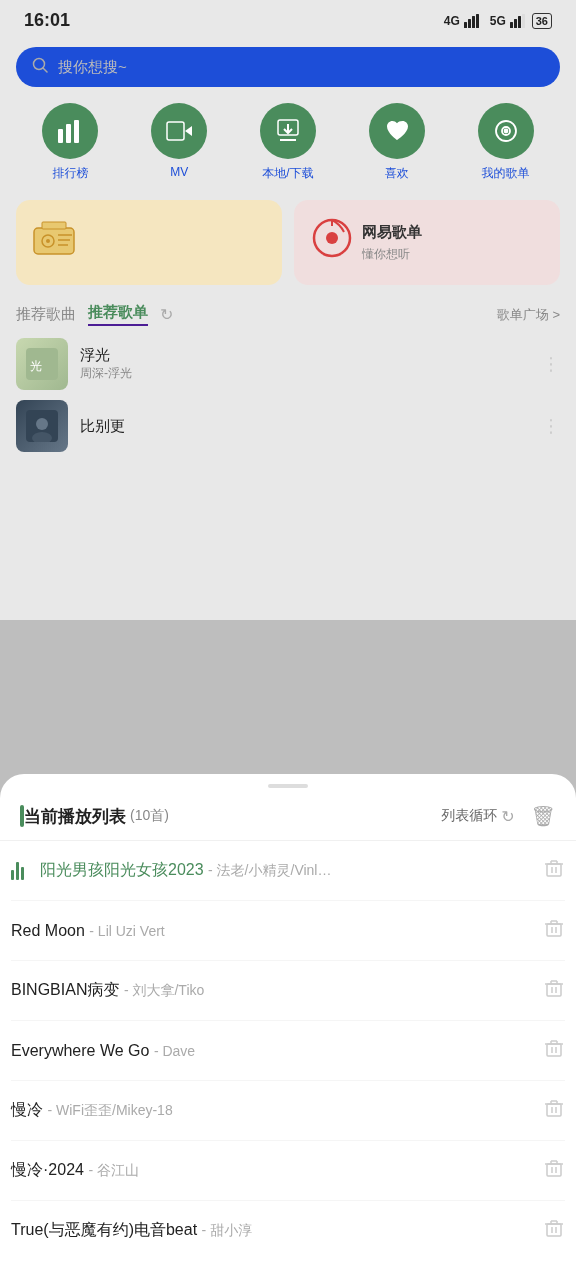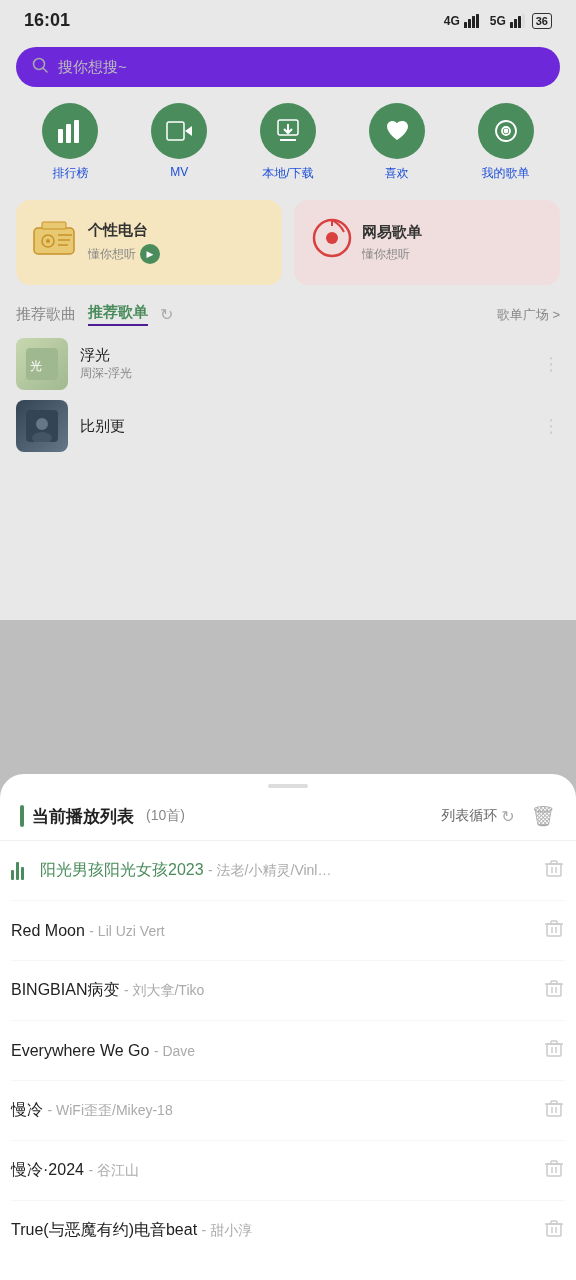--- a/index.html
+++ b/index.html
@@ -43,21 +43,21 @@
 
     
     .main-bg {
       background: #e8e8e8;
       padding: 0 16px;
     }
 
     
     .search-bar {
       margin: 10px 0 16px;
-      background: #6d28d9;
+      background: #1d4ed8;
       border-radius: 24px;
       display: flex;
       align-items: center;
       padding: 10px 16px;
       gap: 10px;
     }
     .search-icon-wrap { color: #aaa; font-size: 16px; }
     .search-placeholder { color: #bbb; font-size: 15px; }
 
     
@@ -214,21 +214,21 @@
     }
     .sheet-header {
       display: flex;
       align-items: center;
       padding: 0 20px 12px;
       border-bottom: 1px solid #f0f0f0;
     }
     .sheet-title-bar {
       display: flex;
       align-items: center;
-      gap: 8px;
+      gap: 0;
       flex: 1;
     }
     .green-bar {
       width: 4px;
       height: 22px;
       background: #4a8c5c;
       border-radius: 2px;
     }
     .sheet-title {
       font-size: 17px;
@@ -378,27 +378,20 @@
         <svg width="44" height="36" viewBox="0 0 44 36" fill="none">
           <rect x="2" y="8" width="40" height="26" rx="4" fill="#e8c870" stroke="#c8922a" stroke-width="1.5"></rect>
           <circle cx="16" cy="21" r="6" fill="none" stroke="#c8922a" stroke-width="1.5"></circle>
           <circle cx="16" cy="21" r="2" fill="#c8922a"></circle>
           <line x1="26" y1="15" x2="40" y2="15" stroke="#c8922a" stroke-width="1.5"></line>
           <line x1="26" y1="20" x2="38" y2="20" stroke="#c8922a" stroke-width="1.5"></line>
           <line x1="26" y1="25" x2="36" y2="25" stroke="#c8922a" stroke-width="1.5"></line>
           <rect x="10" y="2" width="24" height="7" rx="1" fill="#e8c870" stroke="#c8922a" stroke-width="1"></rect>
         </svg>
       </div>
-      <div class="card-text">
-        <span class="card-title">个性电台</span>
-        <span class="card-sub">
-          <span>懂你想听</span>
-          <span class="play-btn">▶</span>
-        </span>
-      </div>
     </div>
     <div class="card-right">
       <div class="card-icon-right">
         <svg width="44" height="44" viewBox="0 0 44 44" fill="none">
           <circle cx="22" cy="22" r="18" stroke="#d94040" stroke-width="2.5"></circle>
           <circle cx="22" cy="22" r="6" fill="#d94040"></circle>
           <path d="M22 4 C22 4 30 8 34 16" stroke="#d94040" stroke-width="2" fill="none"></path>
           <line x1="22" y1="4" x2="22" y2="10" stroke="#d94040" stroke-width="2"></line>
         </svg>
       </div>

